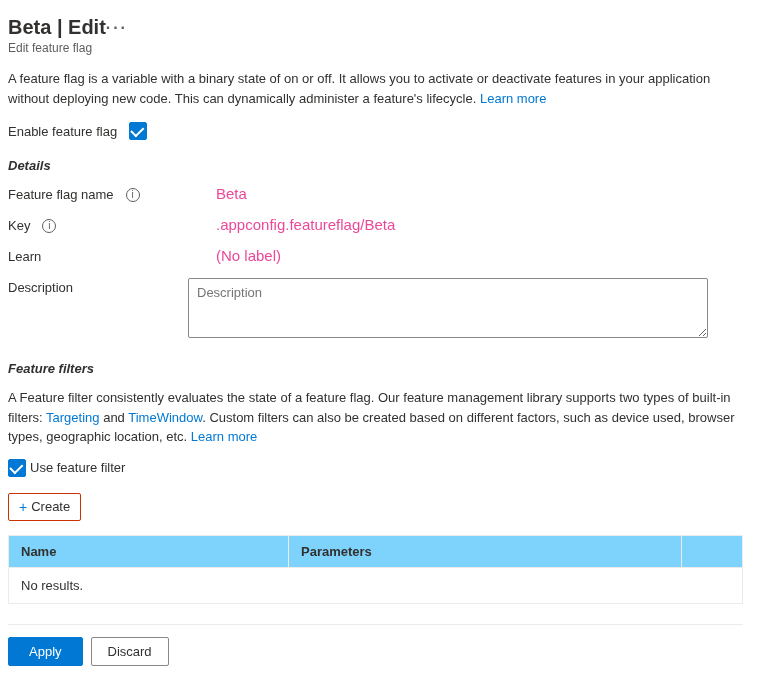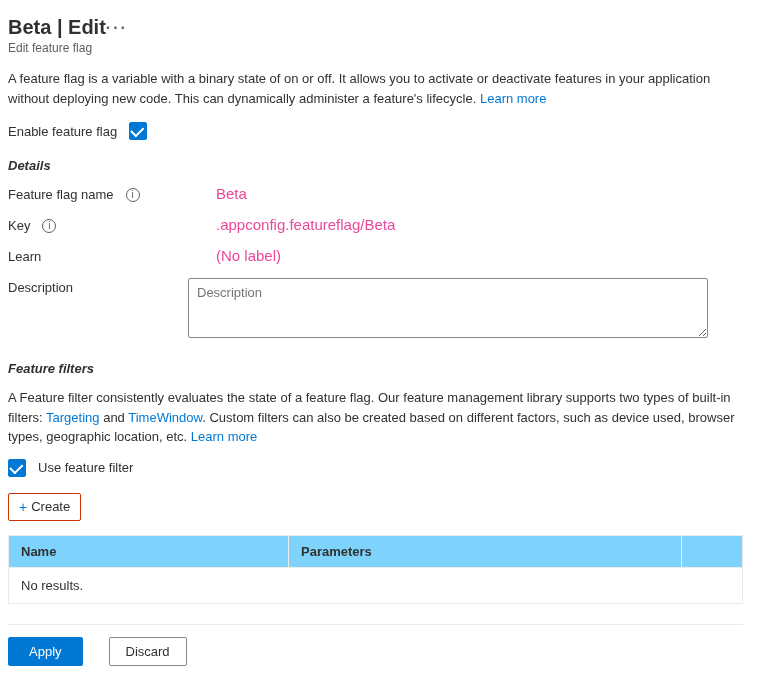--- a/index.html
+++ b/index.html
@@ -146,21 +146,21 @@
     .filters-desc a {
       color: #0078d4;
       text-decoration: none;
     }
     .filters-desc .highlight {
       color: #0078d4;
     }
     .use-filter-row {
       display: flex;
       align-items: center;
-      gap: 12px;
+      gap: 4px;
       margin-bottom: 16px;
     }
     .create-btn {
       display: inline-flex;
       align-items: center;
       gap: 4px;
       padding: 5px 10px;
       border: 1px solid #cc3300;
       background: #fff;
       color: #323130;
@@ -203,21 +203,21 @@
       border-bottom: 1px solid #edebe9;
     }
     .table-row-empty {
       padding: 10px 12px;
       font-size: 13px;
       color: #323130;
     }
     .footer-bar {
       display: flex;
       align-items: center;
-      gap: 26px;
+      gap: 8px;
       padding-top: 12px;
       border-top: 1px solid #edebe9;
     }
     .apply-btn {
       padding: 6px 20px;
       background: #0078d4;
       color: #fff;
       border: 1px solid #0078d4;
       font-size: 13px;
       cursor: pointer;

